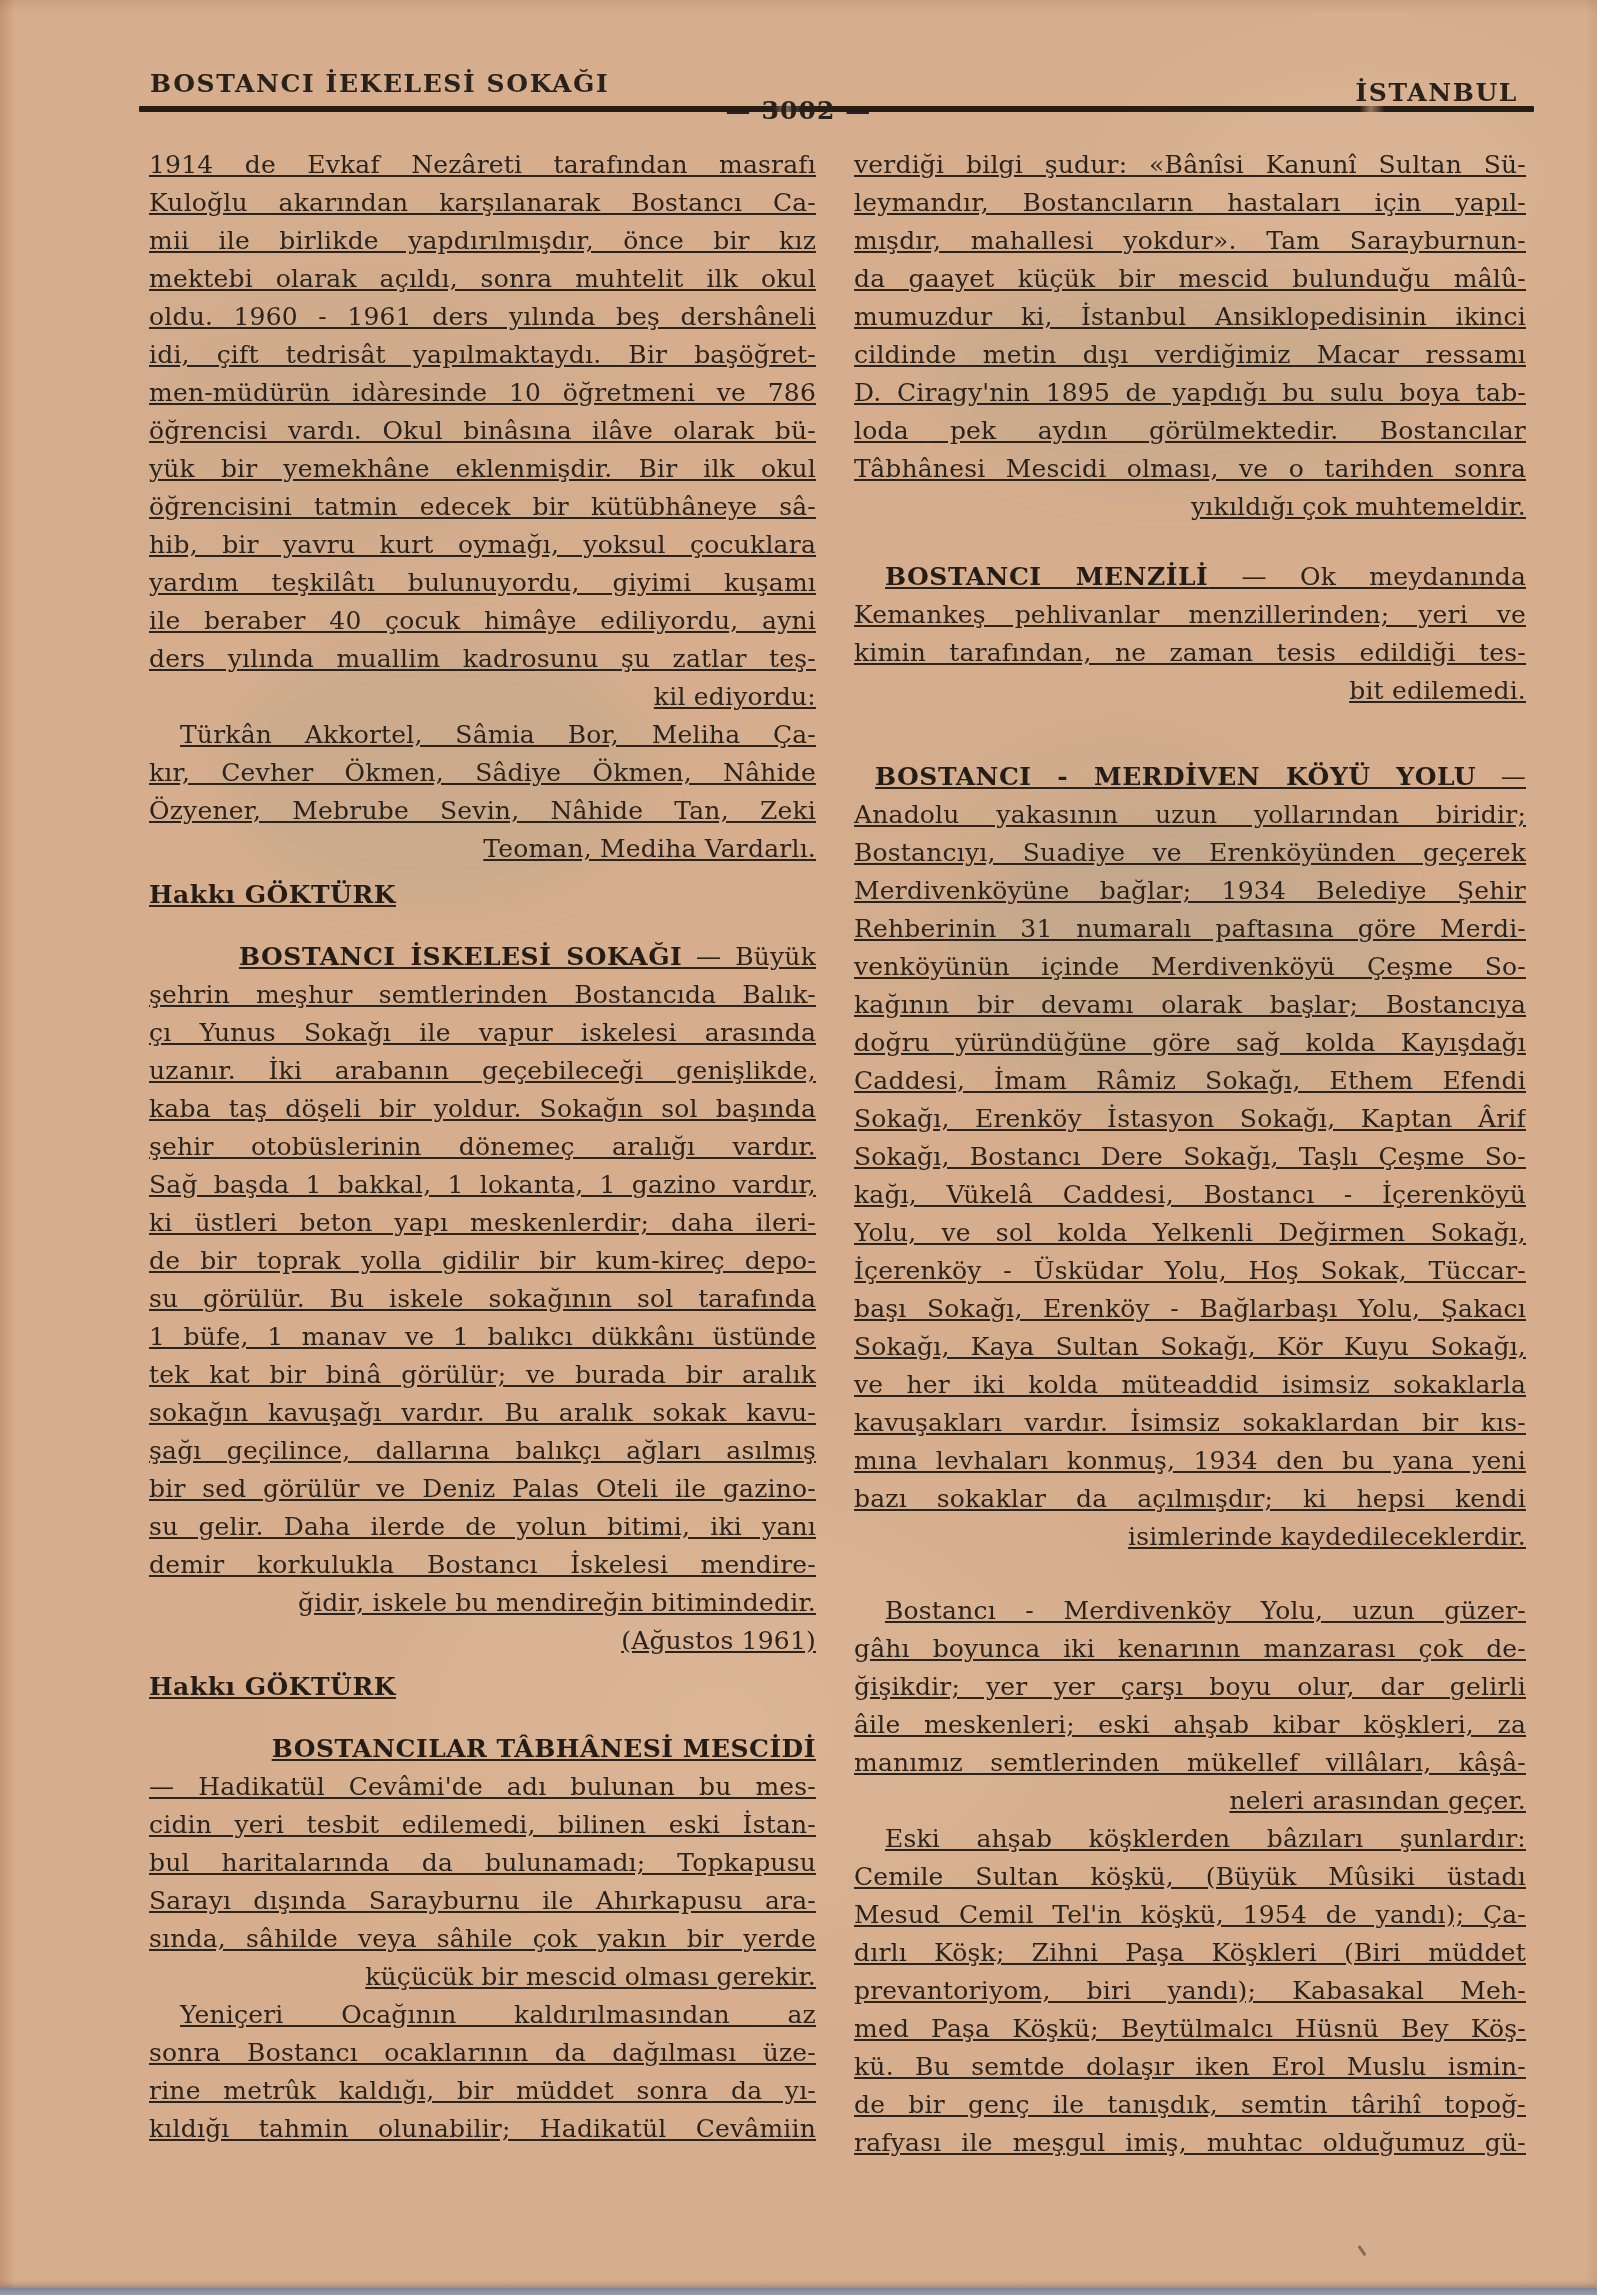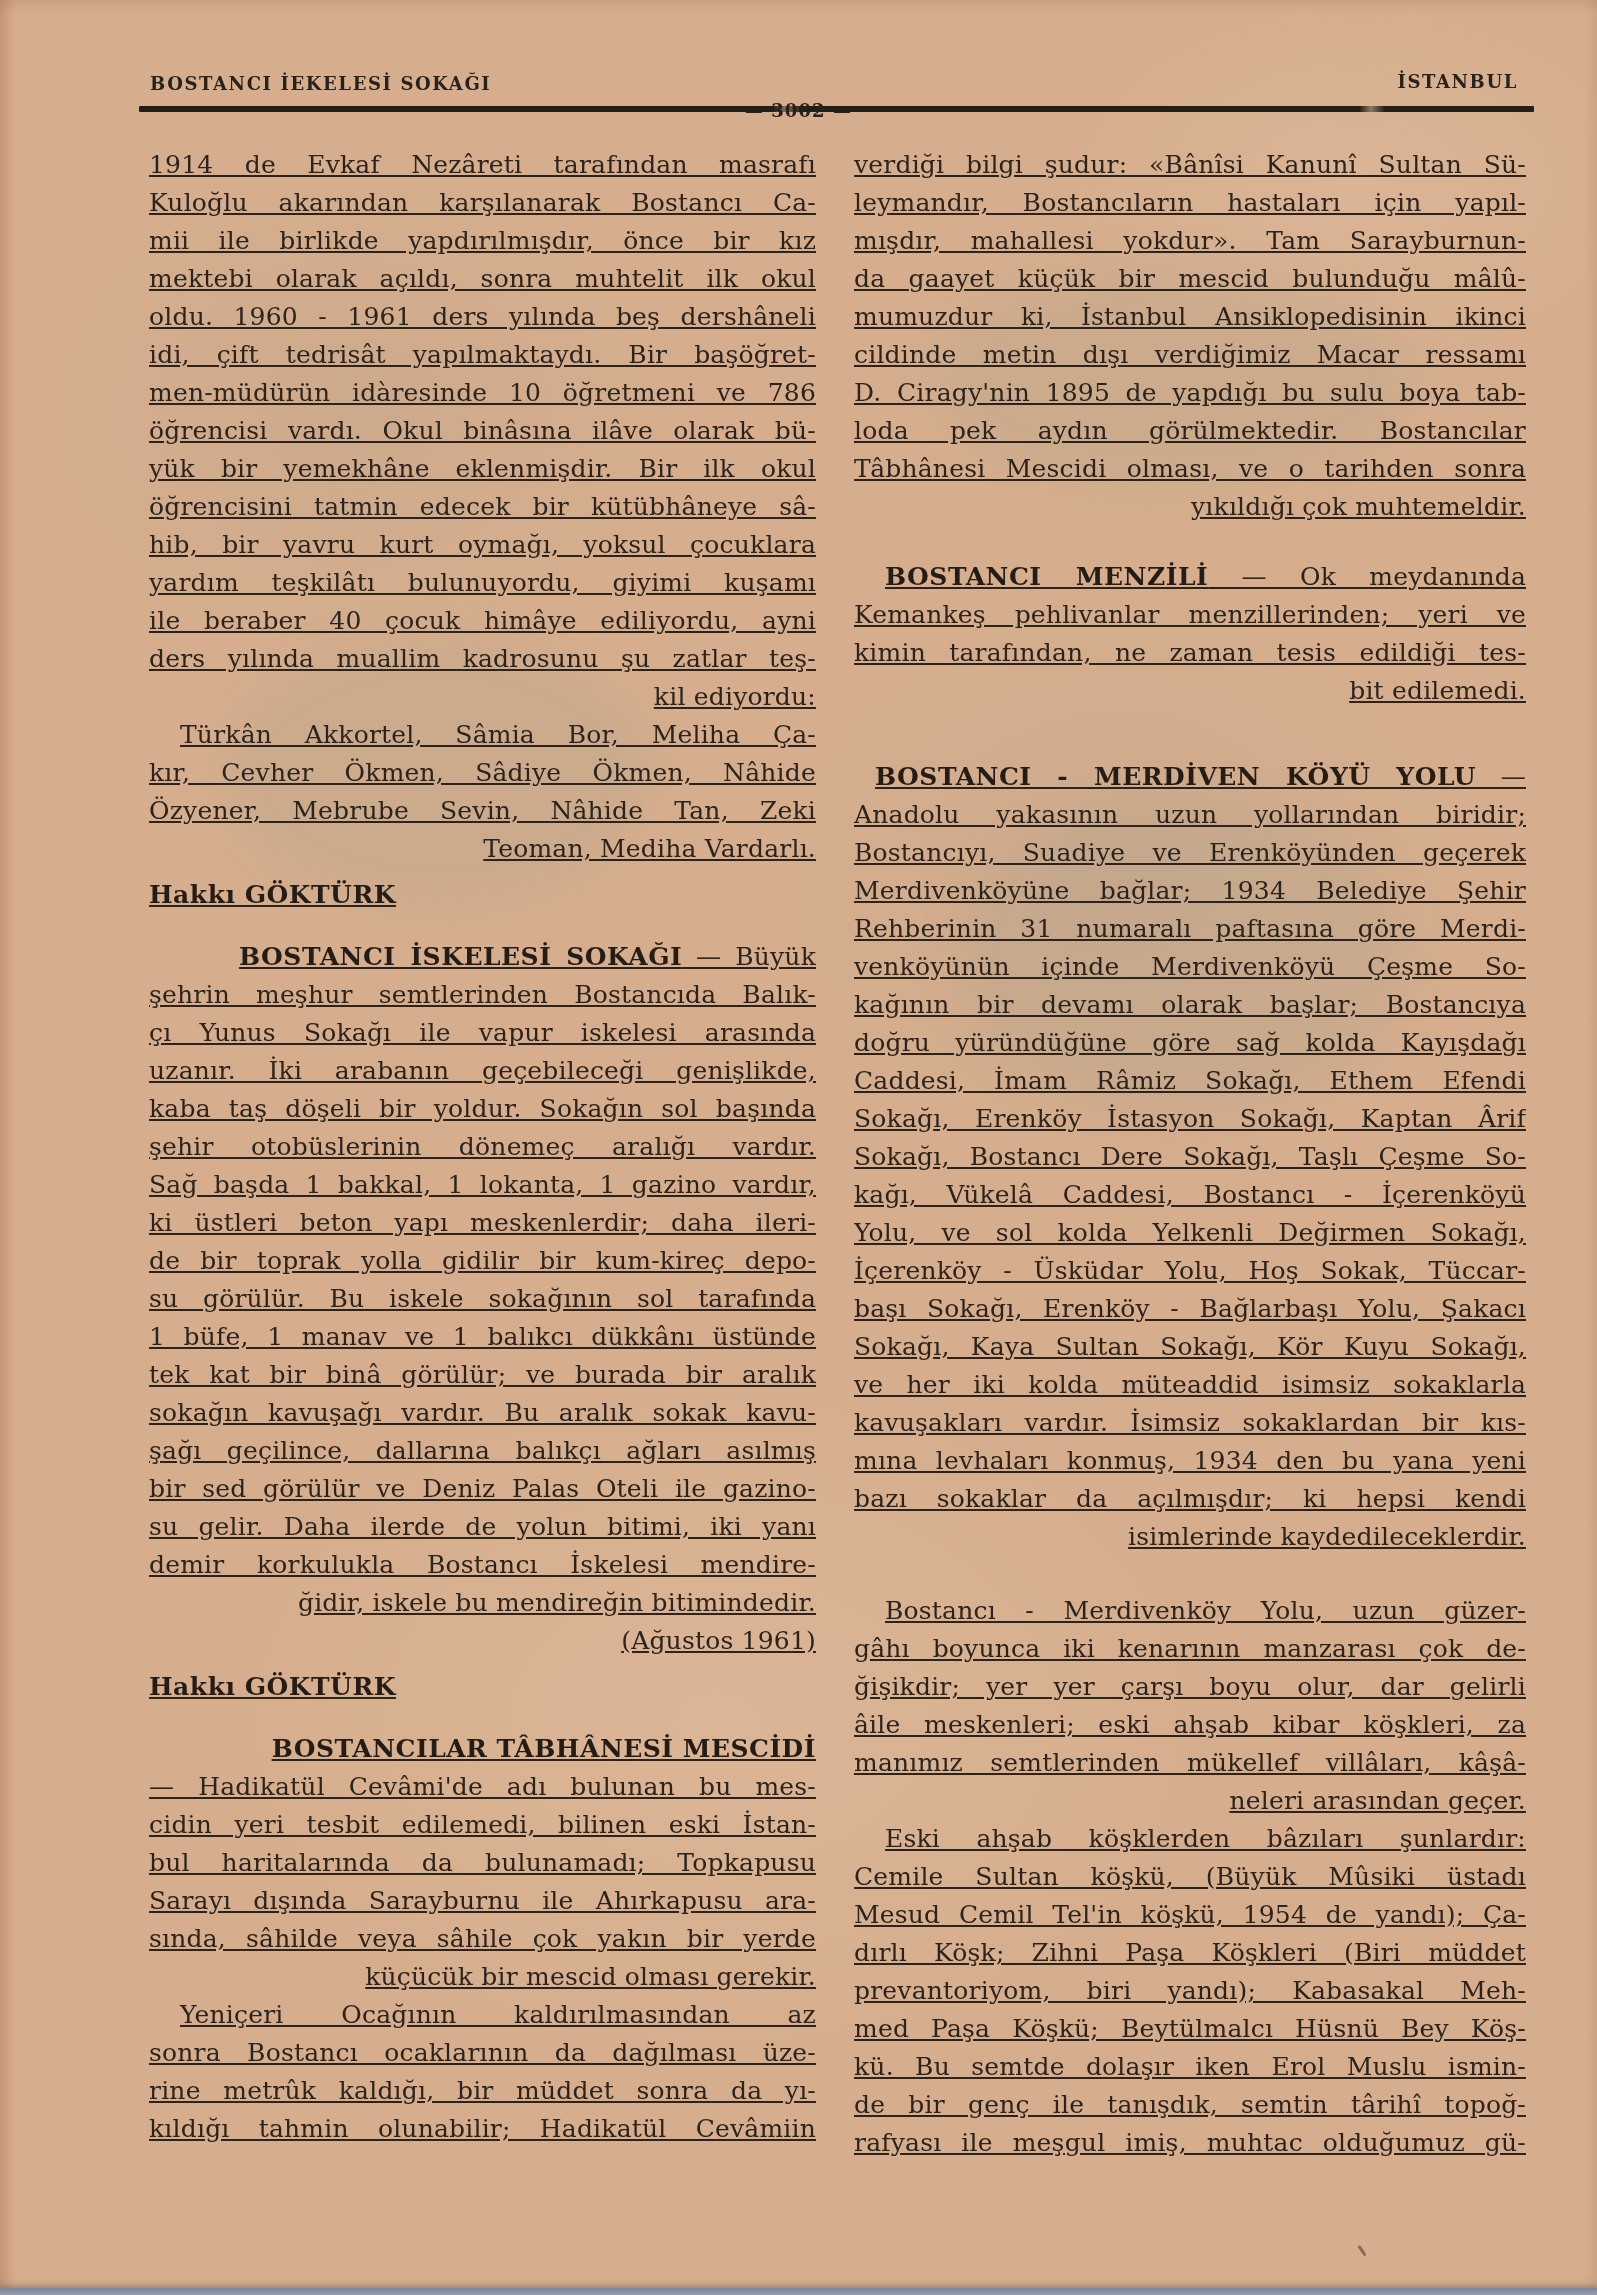--- a/index.html
+++ b/index.html
@@ -16,26 +16,26 @@
       linear-gradient(180deg, rgba(140,90,60,0.16),  rgba(140,90,60,0) 12.8px),
       linear-gradient(0deg,   rgba(100,90,88,0.22),  rgba(100,90,88,0) 18px),
       radial-gradient(ellipse 479px 373px at 22% 18%, rgba(125,135,128,0.10), transparent 70%),
       radial-gradient(ellipse 532px 426px at 70% 38%, rgba(125,135,130,0.09), transparent 70%),
       radial-gradient(ellipse 692px 479px at 45% 75%, rgba(255,235,210,0.12), transparent 72%),
       radial-gradient(ellipse 426px 266px at 85% 8%,  rgba(255,240,220,0.10), transparent 70%);
   }
   .shadowpatch{position:absolute;background:rgba(135,150,140,0.12);filter:blur(21px);border-radius:50%;}
   .hdr{
     position:absolute;top:67px;height:34px;line-height:34px;
-    font-weight:bold;font-size:18px;letter-spacing:1.6px;color:#28221c;
+    font-weight:bold;font-size:25px;letter-spacing:1.6px;color:#28221c;
     white-space:nowrap;
   }
   #hdr-left{left:150px;}
   #hdr-center{left:0;right:0;text-align:center;letter-spacing:1.1px;margin-top:27px;}
-  #hdr-right{right:79px;top:65px;}
+  #hdr-right{right:79px;top:76px;}
   #rule{
     position:absolute;left:139px;top:106px;width:1395px;height:5.9px;
     background:linear-gradient(90deg,
       #241e18 0%, #241e18 45.5%, rgba(36,30,24,0.45) 46.3%, #241e18 47.5%,
       #241e18 87.5%, rgba(36,30,24,0.40) 88.3%, #241e18 89.3%, #241e18 100%);
     border-radius:1.1px;
   }
   .col{position:absolute;top:146px;text-decoration:underline;}
   #col-left{left:149px;width:667px;}
   #col-right{left:854px;width:672px;}

